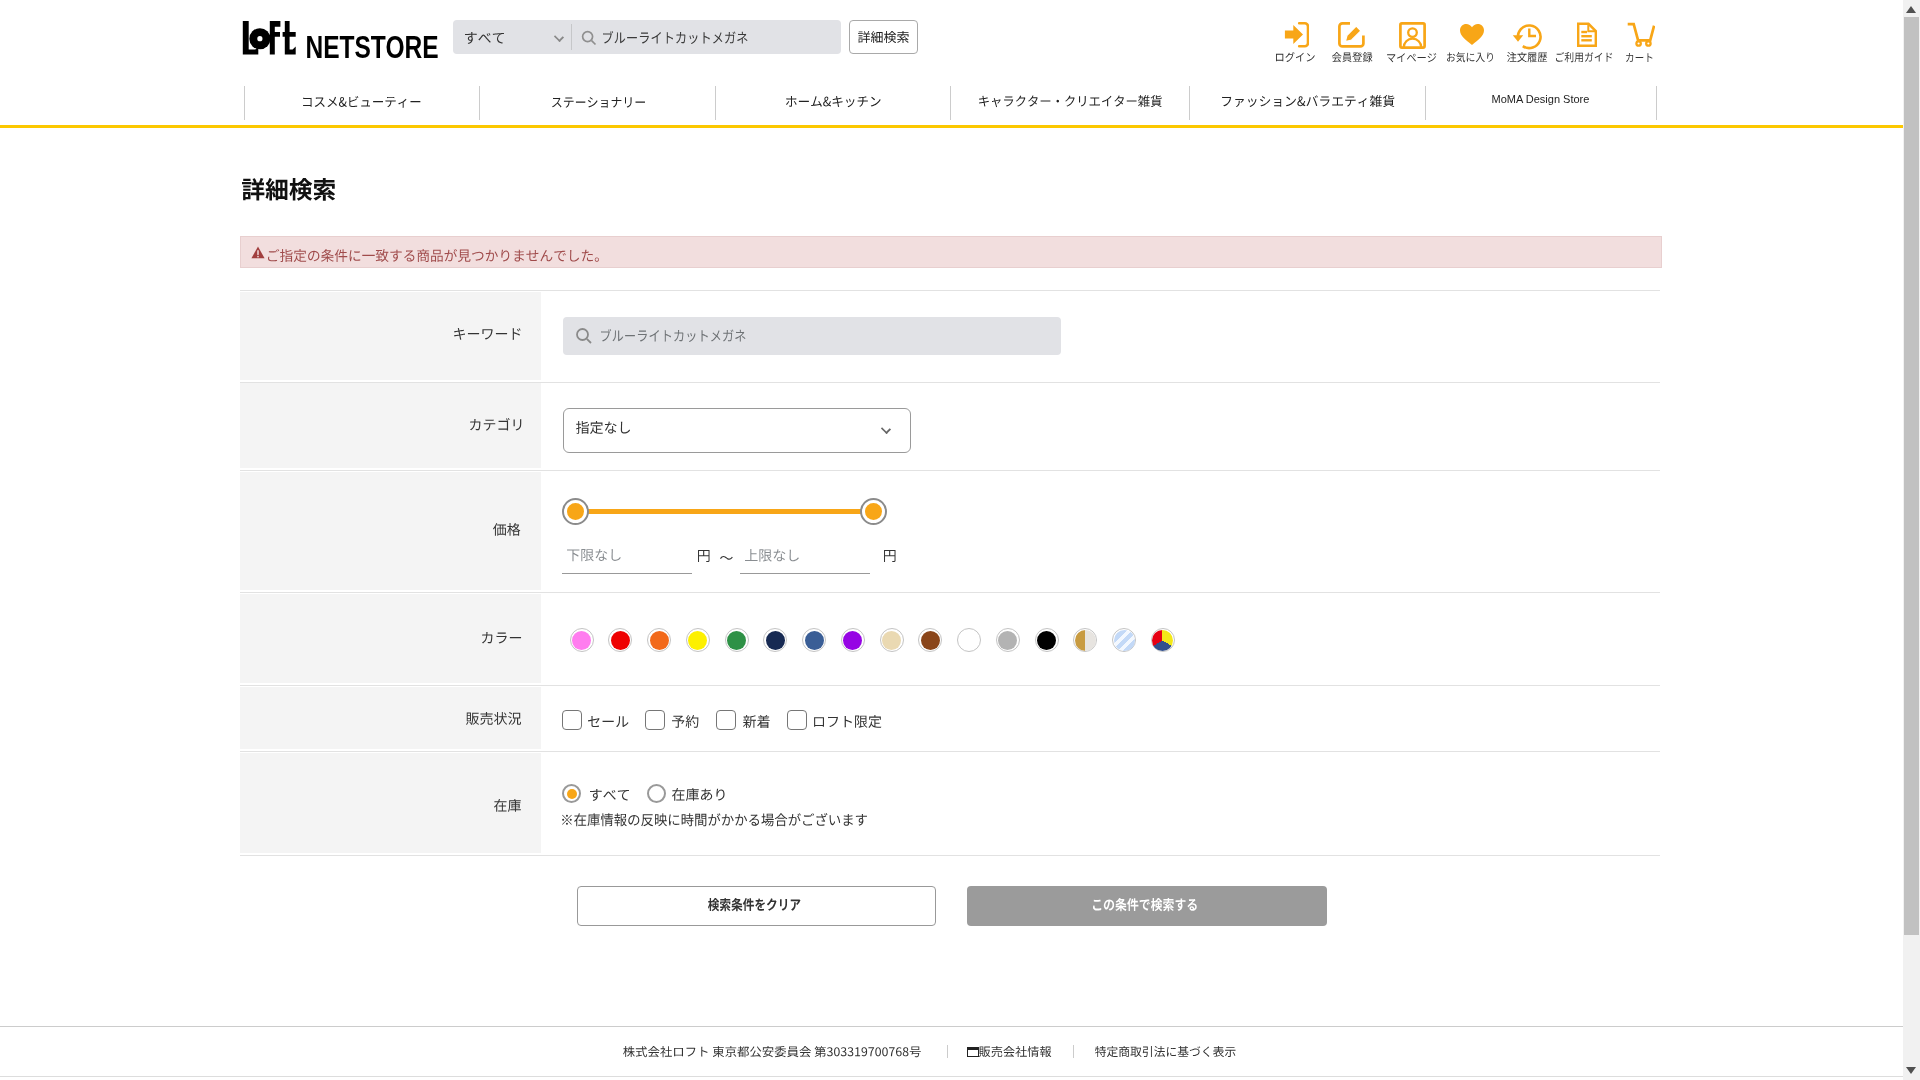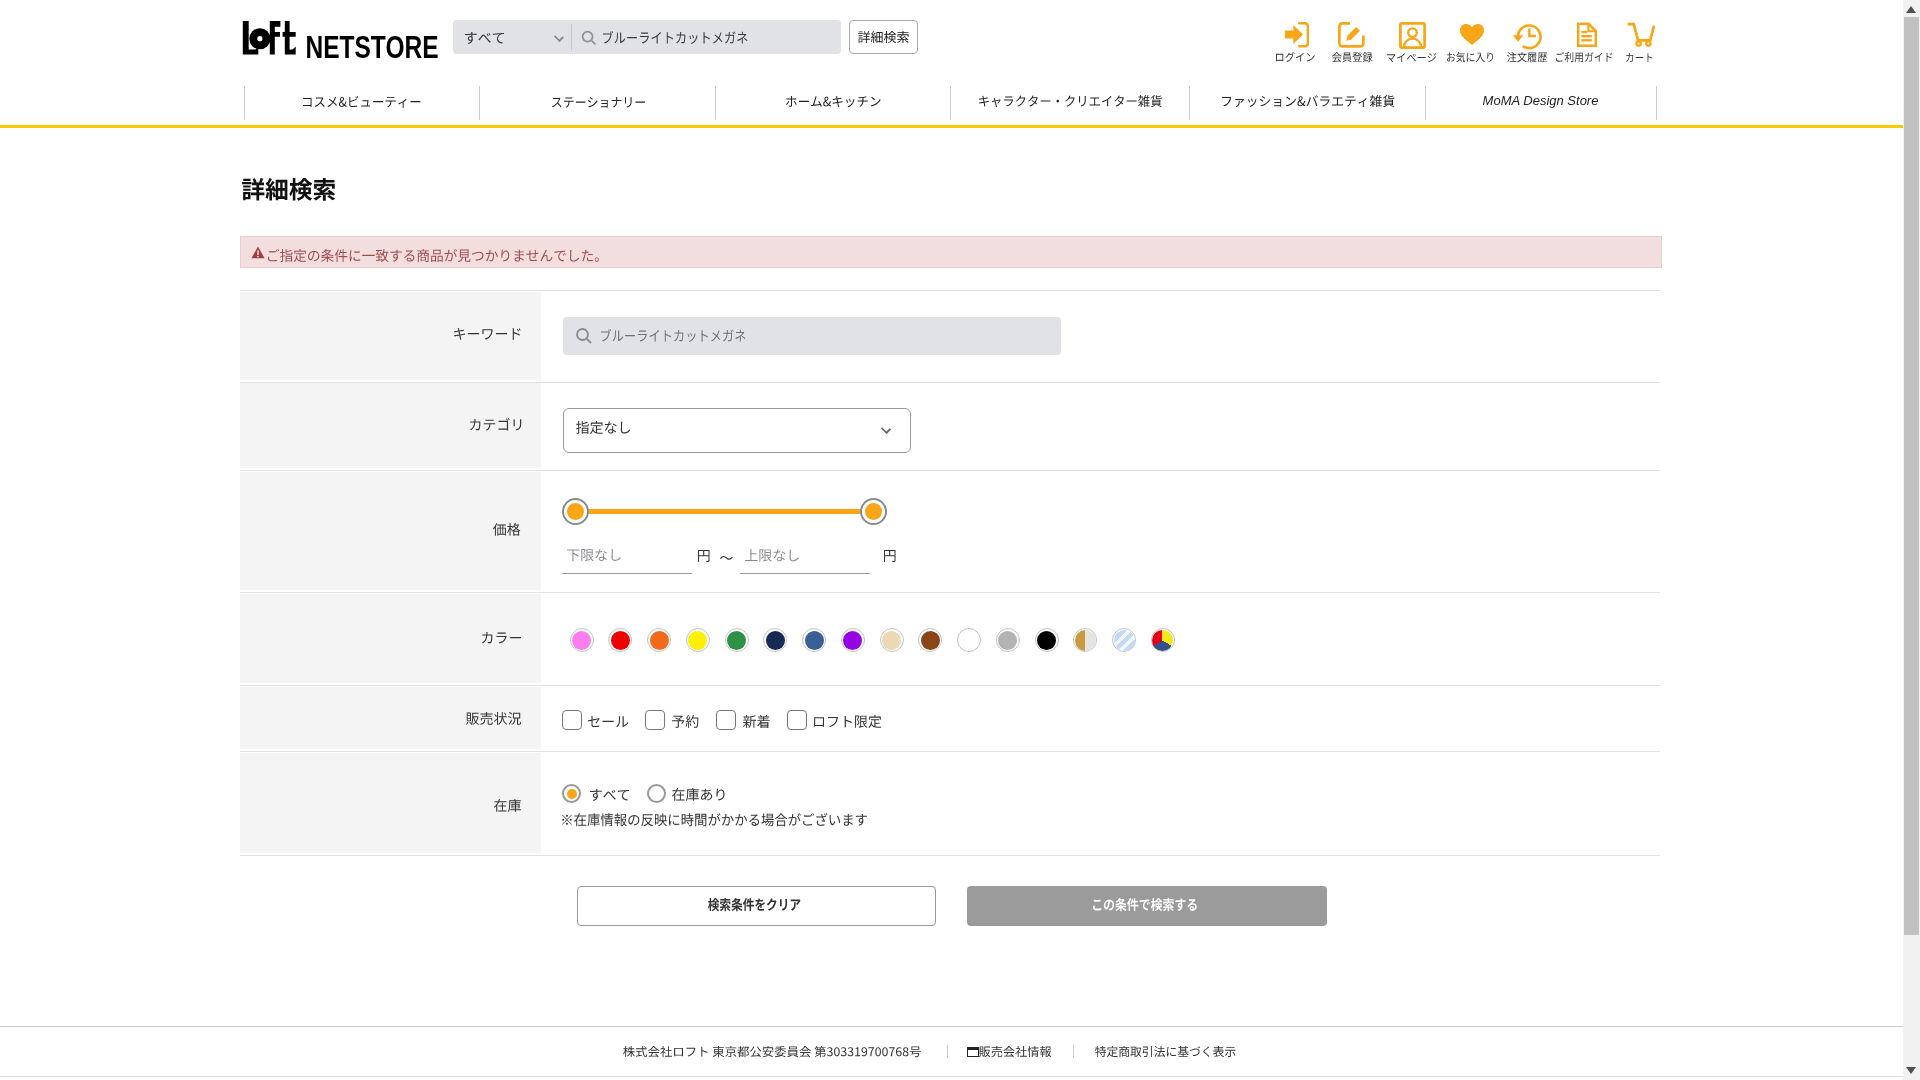--- a/index.html
+++ b/index.html
@@ -14,21 +14,21 @@
 #searchbar .chev { position:absolute; left:102px; top:13px; width:8px; height:8px;
   border-right:2px solid #888; border-bottom:2px solid #888; transform:rotate(45deg) scale(1,0.8); }
 #searchbar .divider { position:absolute; left:118px; top:4px; width:1px; height:26px; background:#C6C7C9; }
 #btn-adv { position:absolute; left:849px; top:20px; width:69px; height:34px; background:#fff;
   border:1px solid #A9A9A9; border-radius:4px; font-size:13px; color:#222; text-align:center; line-height:32px; }
 .hicon { position:absolute; top:22px; text-align:center; height:40px; }
 .hicon svg { vertical-align:top; }
 
 
 .navsep { position:absolute; top:86px; width:1px; height:34px; background:#CCC; }
-#moma { position:absolute; left:1478px; top:93px; width:125px; text-align:center; font-size:13px; color:#222;font-style:italic; }
+#moma { position:absolute; left:1478px; top:93px; width:125px; text-align:center; font-size:11px; color:#222; }
 .jt { position:absolute; }
 #yellowline { position:absolute; left:0; top:125px; width:1903px; height:3px; background:#FCC800; }
 #alert { position:absolute; left:240px; top:236px; width:1422px; height:32px;
   background:#F2DEDE; border:1px solid #E8CFCF; }
 
 
 
 .rowline { position:absolute; left:240px; width:1420px; height:1px; background:#E2E2E2; }
 .gcell { position:absolute; left:240px; width:301px; background:#F4F4F4; }
 

